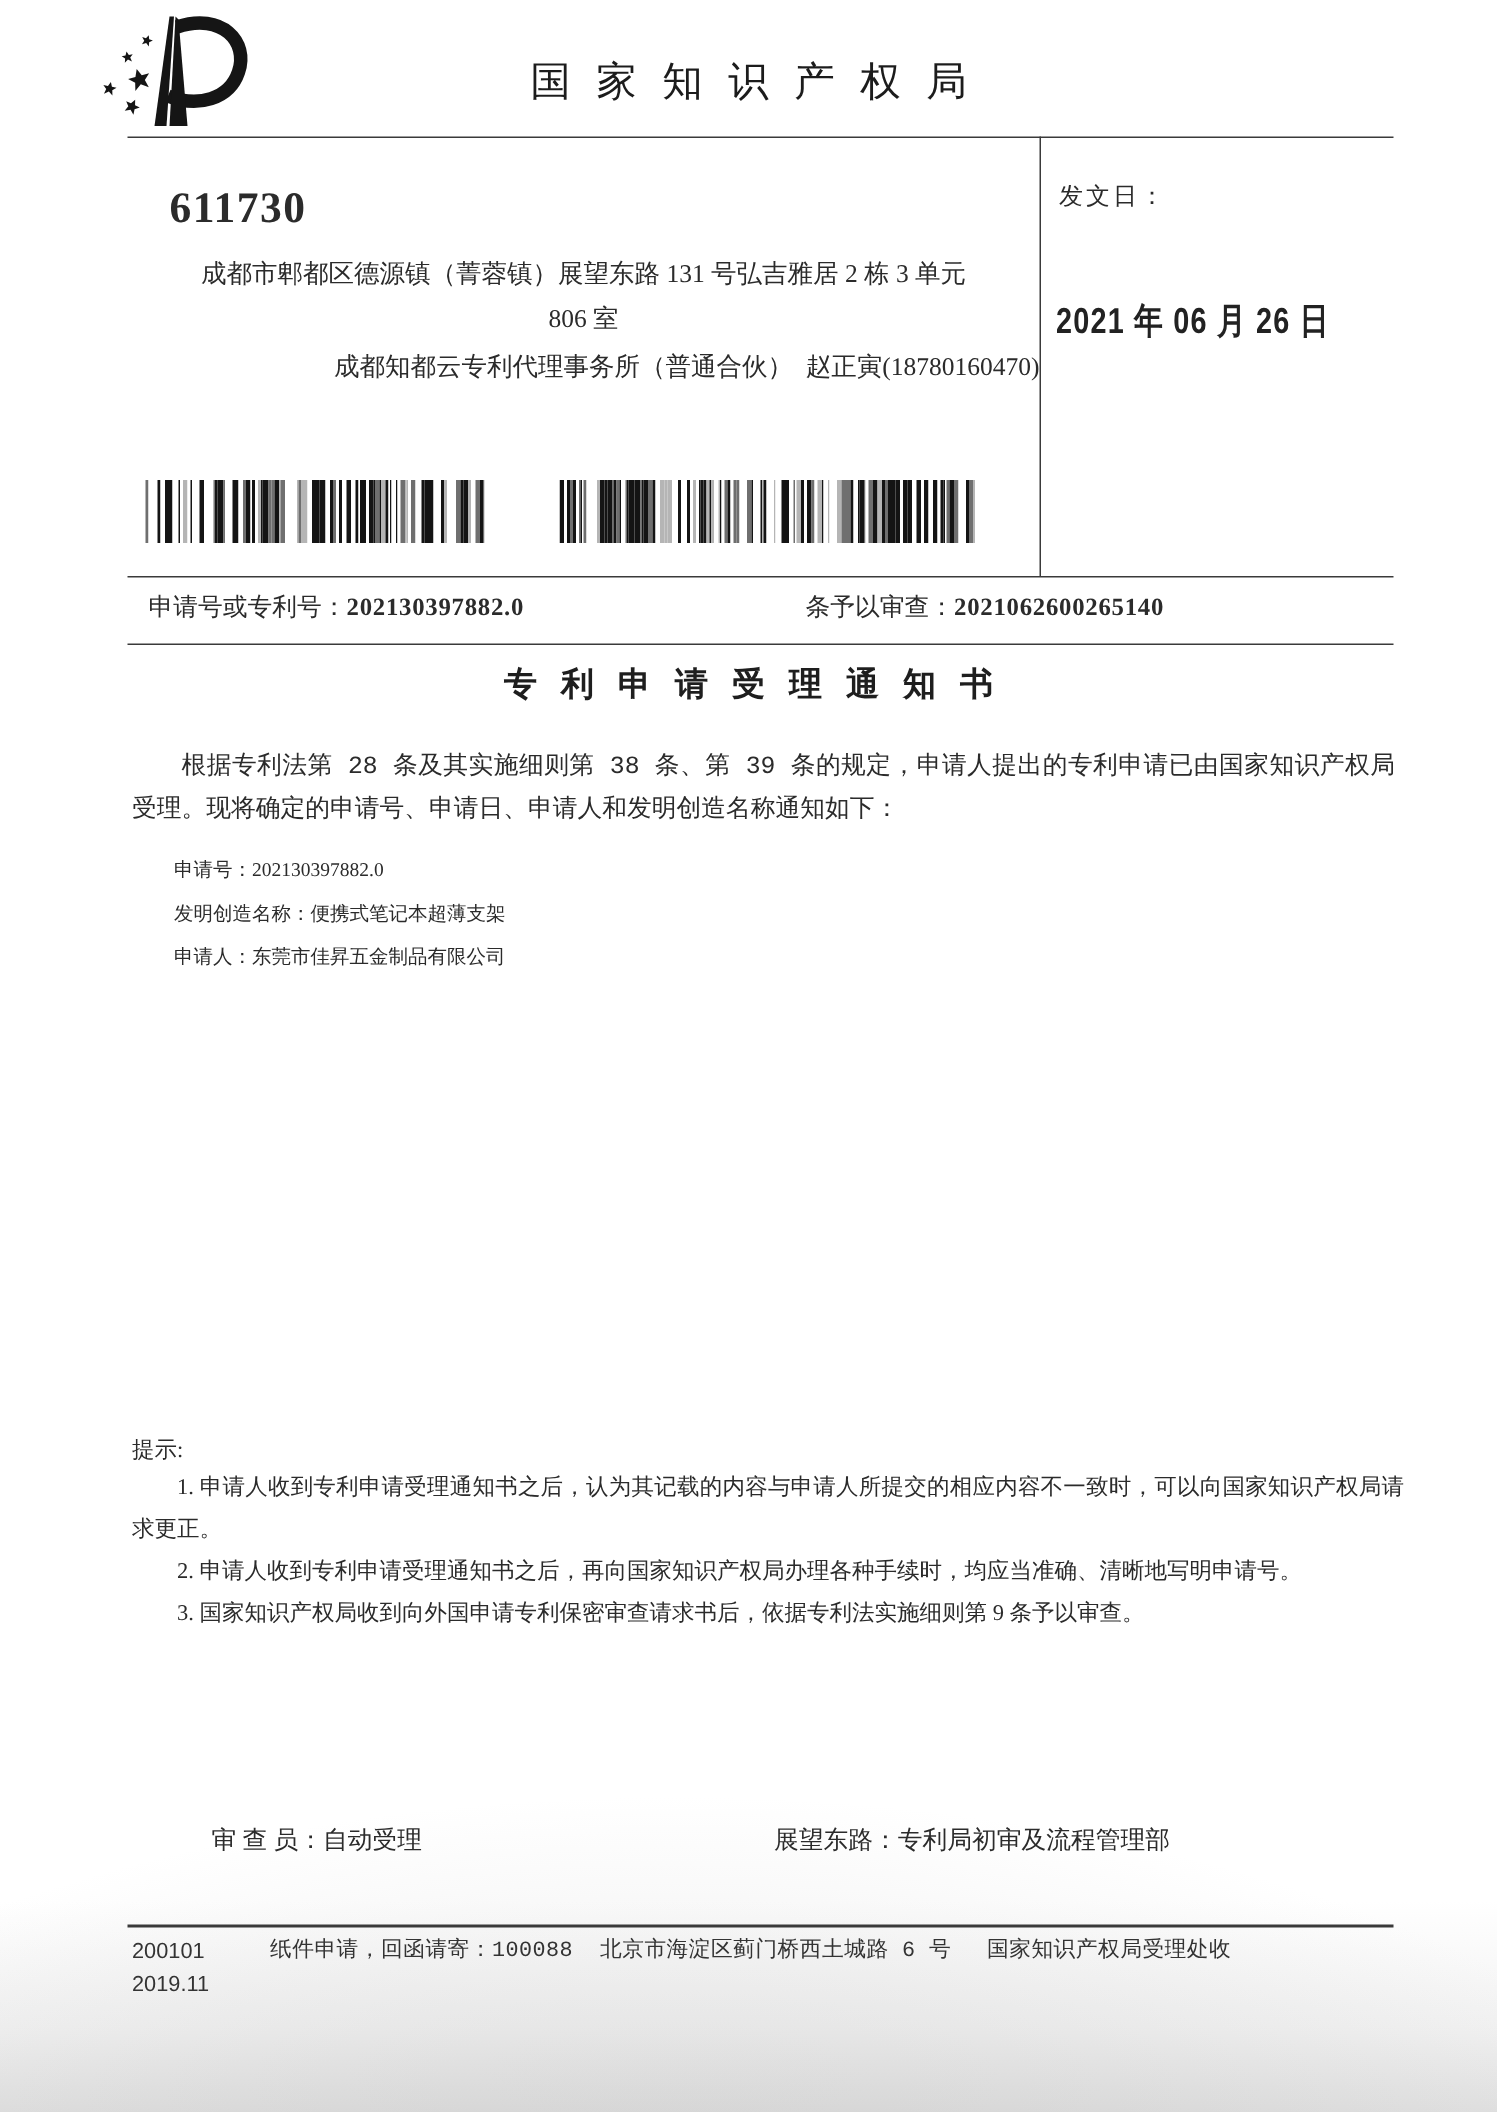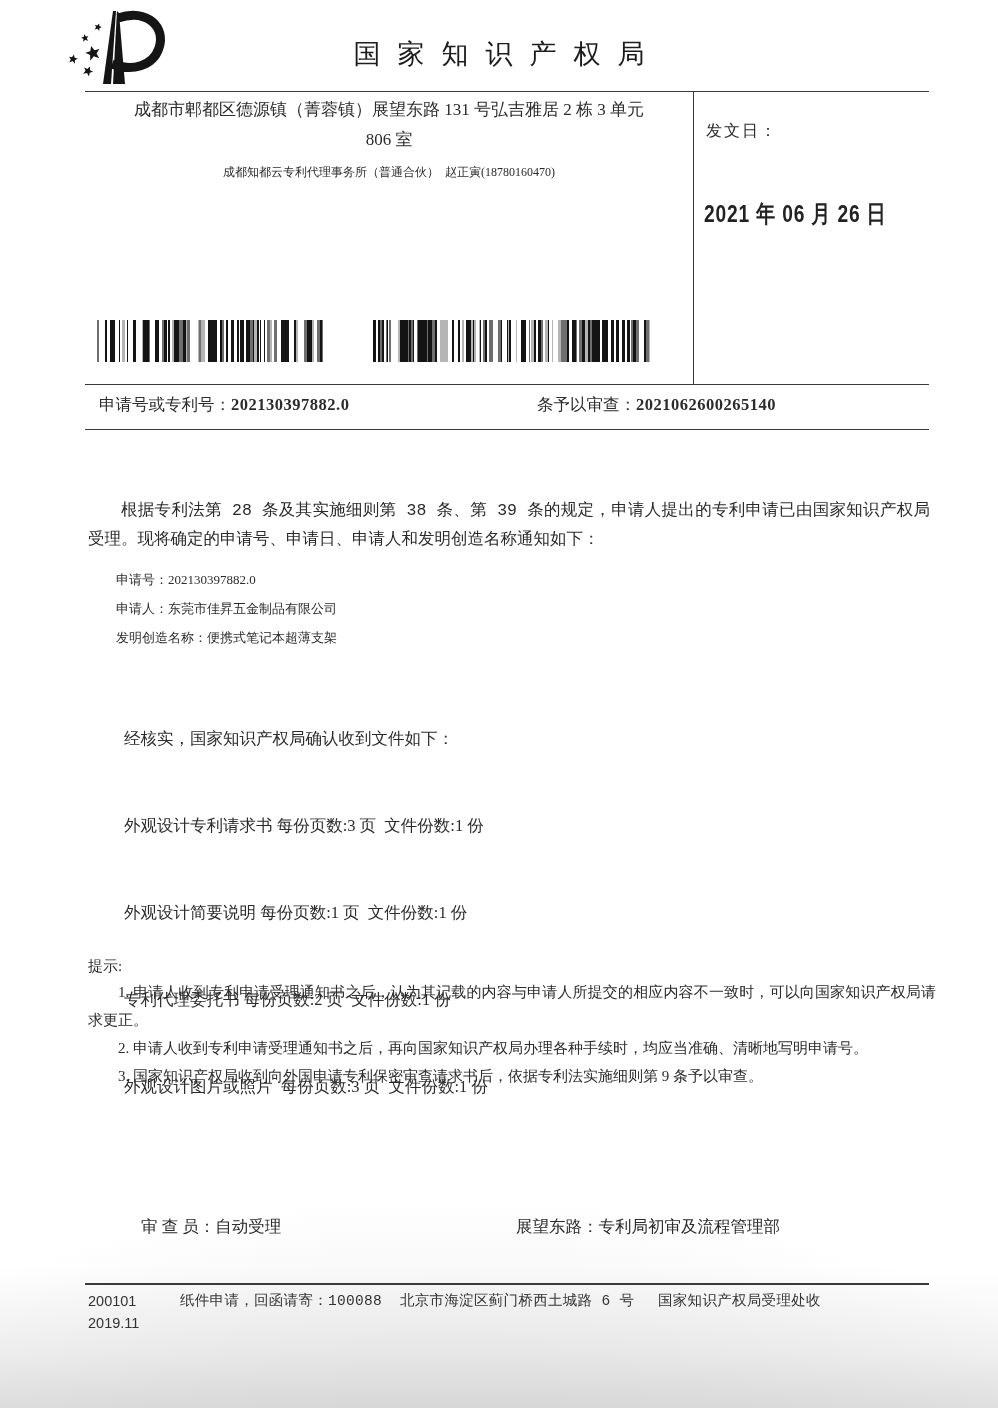--- a/index.html
+++ b/index.html
@@ -21,21 +21,21 @@
   #logo{position:absolute;left:60px;top:8px;width:116px;height:84px;}
 
   #agency-title{
     position:absolute;left:0;right:0;top:36px;text-align:center;
     font-size:27px;letter-spacing:17px;padding-left:17px;color:#1c1c1c;font-weight:500;
   }
 
   #recipient{position:absolute;left:85px;top:95px;width:608px;}
   #recipient .code{margin:28px 0 12px 28px;font-size:29px;font-weight:bold;letter-spacing:1px;}
   #recipient .addr{ text-align:center;font-size:17px;line-height:30px;white-space:pre-wrap;}
-  #recipient .agent{text-align:center;font-size:12px;line-height:30px;margin-top:2px;white-space:pre-wrap;}
+  #recipient .agent{text-align:right;font-size:17px;line-height:30px;margin-top:2px;white-space:pre-wrap;}
 
   #date-box{position:absolute;left:694px;top:91px;width:234px;height:293px;}
   #date-box .lbl{margin:30px 0 0 12px;font-size:16px;letter-spacing:2px;}
   #date-box .val{
     display:inline-block;margin:56px 0 0 10px;font-size:24px;font-weight:600;
     font-family:"Liberation Sans","DejaVu Sans",sans-serif;
     transform:scaleX(.8);transform-origin:left center;white-space:nowrap;letter-spacing:1px;color:#222;
   }
 
   .barcode{position:absolute;top:320px;height:42px;display:flex;align-items:stretch;overflow:hidden;}
@@ -92,20 +92,21 @@
     <use href="#st" transform="translate(13,51) scale(0.9) rotate(12)"></use>
     <use href="#st" transform="translate(28,63) scale(1.0) rotate(25)"></use>
   </svg>
 
   <div id="agency-title">国家知识产权局</div>
 
   <div class="rule" id="rule-top"></div>
   <div class="rule" id="vline"></div>
 
   <div id="recipient">
+    <div class="code">611730</div>
     <div class="addr">成都市郫都区德源镇（菁蓉镇）展望东路 131 号弘吉雅居 2 栋 3 单元</div>
     <div class="addr">806 室</div>
     <div class="agent">成都知都云专利代理事务所（普通合伙）  赵正寅(18780160470)</div>
   </div>
 
   <div id="date-box">
     <div class="lbl">发文日：</div>
     <span class="val">2021 年 06 月 26 日</span>
   </div>
 
@@ -364,36 +365,30 @@
 
   <div class="rule" id="rule-mid1"></div>
 
   <div id="meta-row">
     <span class="pair p1"><span>申请号或专利号：</span><b>202130397882.0</b></span>
     <span class="pair p2"><span>条予以审查：</span><b>2021062600265140</b></span>
   </div>
 
   <div class="rule" id="rule-mid2"></div>
 
+  <div id="notice-title">专利申请受理通知书</div>
 
   <p id="intro">根据专利法第 28 条及其实施细则第 38 条、第 39 条的规定，申请人提出的专利申请已由国家知识产权局受理。现将确定的申请号、申请日、申请人和发明创造名称通知如下：</p>
 
   <div id="details">
     <div><span>申请号：</span><span>202130397882.0</span></div>
+    <div><span>发明创造名称：</span><span>便携式笔记本超薄支架</span></div>
     <div><span>申请人：</span><span>东莞市佳昇五金制品有限公司</span></div>
-    <div><span>发明创造名称：</span><span>便携式笔记本超薄支架</span></div>
-  </div>
-
-  <div id="received">
-    <div>经核实，国家知识产权局确认收到文件如下：</div>
-    <div>外观设计专利请求书 每份页数:3 页  文件份数:1 份</div>
-    <div>外观设计简要说明 每份页数:1 页  文件份数:1 份</div>
-    <div>专利代理委托书 每份页数:2 页  文件份数:1 份</div>
-    <div>外观设计图片或照片  每份页数:3 页  文件份数:1 份</div>
-  </div>
+  </div>
+
 
   <div id="notes-label">提示:</div>
   <div id="notes">
     <p>1. 申请人收到专利申请受理通知书之后，认为其记载的内容与申请人所提交的相应内容不一致时，可以向国家知识产权局请求更正。</p>
     <p>2. 申请人收到专利申请受理通知书之后，再向国家知识产权局办理各种手续时，均应当准确、清晰地写明申请号。</p>
     <p>3. 国家知识产权局收到向外国申请专利保密审查请求书后，依据专利法实施细则第 9 条予以审查。</p>
   </div>
 
   <div id="signoff">
     <span class="pair s1"><span>审 查 员：</span><span>自动受理</span></span>

